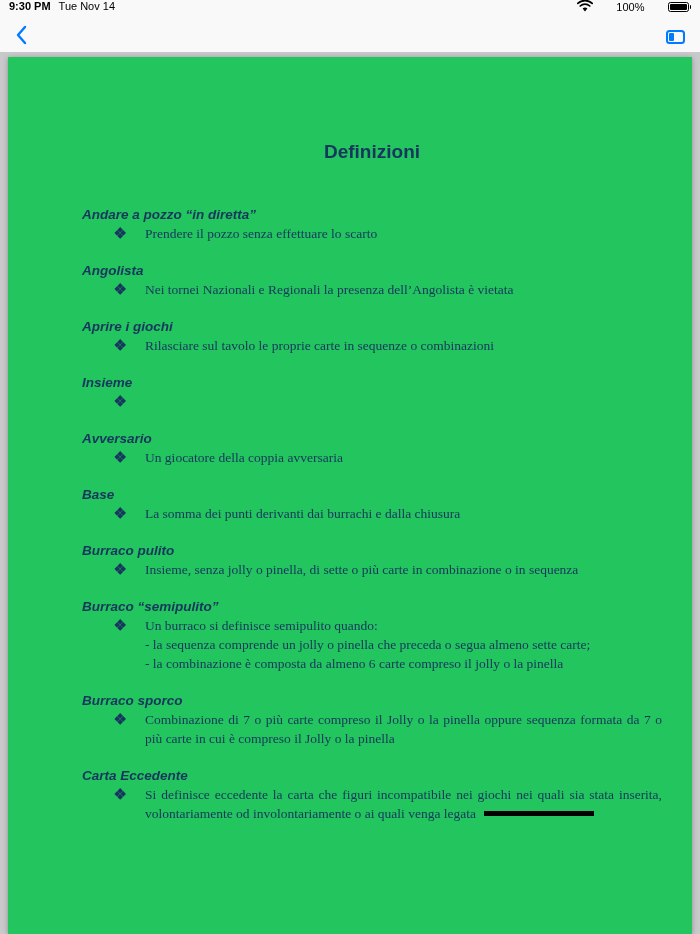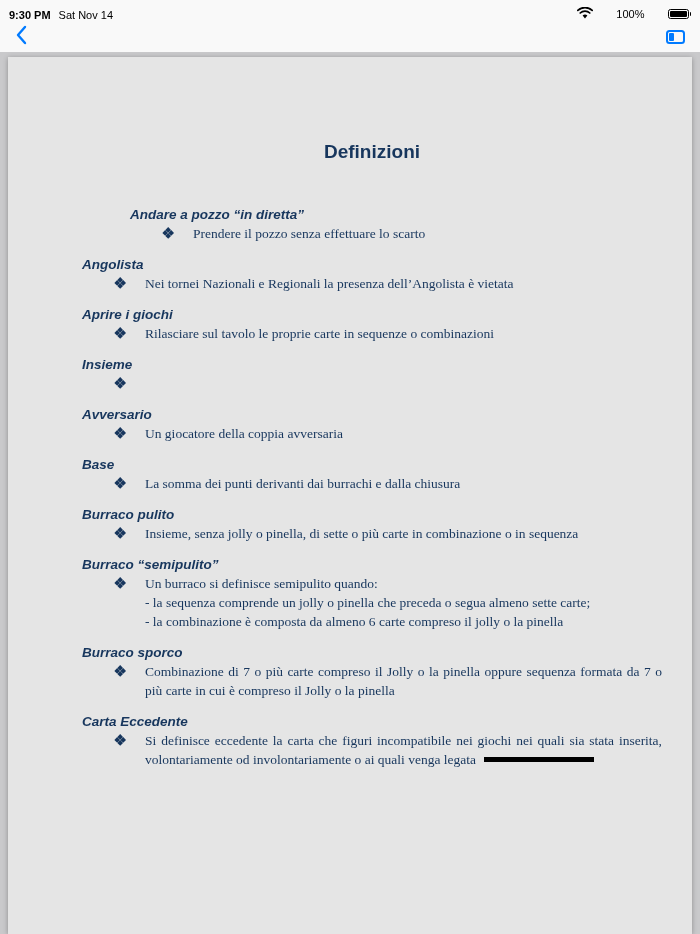--- a/index.html
+++ b/index.html
@@ -1,64 +1,64 @@
 <!DOCTYPE html>
 <html><head>
 <meta charset="utf-8">
 <style>
   * { margin:0; padding:0; box-sizing:border-box; }
   html,body { width:700px; height:934px; overflow:hidden; }
   body { background:#c9c9cb; font-family:"Liberation Sans", sans-serif; }
 
   
   .chrome { background:#f9f9f9; }
-  .status-bar { height:21px; display:flex; align-items:flex-end; justify-content:space-between; padding:0 9px; font-size:11px; color:#000; }
+  .status-bar { height:21px; display:flex; align-items:flex-start; justify-content:space-between; padding:0 9px; font-size:11px; color:#000; }
   .status-left { display:flex; gap:8px; align-items:center; }
   .status-right { display:flex; gap:23px; align-items:center; }
   .time { font-weight:700; }
   .date { font-weight:400; }
   .battery { display:flex; align-items:center; gap:1px; }
   .battery-body { display:inline-block; width:21px; height:10px; border:1px solid #000; border-radius:2.5px; padding:1px; }
   .battery-fill { display:block; width:100%; height:100%; background:#000; border-radius:1px; }
   .battery-tip { display:inline-block; width:1.5px; height:4px; background:#000; border-radius:0 1px 1px 0; }
 
   .nav-bar { height:31px; display:flex; align-items:center; justify-content:space-between; padding:0 13px; }
   .icon-btn { background:none; border:0; padding:2px; cursor:pointer; display:flex; align-items:center; }
   .pip-shape { position:relative; display:inline-block; width:19px; height:14px; border:2px solid #007aff; border-radius:3.5px; }
   .pip-shape::after { content:''; position:absolute; left:1px; top:1px; bottom:1px; width:5px; background:#007aff; border-radius:1px; }
 
   
-  .page { position:relative; margin:5px 8px 0; height:877px; background:#e5e5e5;
+  .page { position:relative; margin:5px 8px 0; height:877px; background:#22c55e;
           box-shadow:0 1px 5px rgba(0,0,0,.3); padding:83px 30px 0 74px;
           color:#17365d; font-size:13.5px; line-height:19px; overflow:hidden; }
   .doc-title { text-align:center; font-size:19px; line-height:23px; font-weight:700; color:#17365d; margin:0 0 42px; }
 
-  .def-section { margin-top:12px; }
-  .def-section:first-child { margin-top:0;margin-left:48px; }
+  .def-section { margin-top:18px; }
+  .def-section:first-child { margin-top:0; }
   .term { font-size:13.5px; line-height:19px; font-weight:700; font-style:italic; color:#17365d; }
 
   .item { display:flex;font-family:Liberation Serif, serif; }
   .bullet-cell { flex:0 0 63px; padding-left:33px; }
   .bullet-glyph { position:relative; display:inline-block; width:10px; height:10px; margin-top:4px; }
   .bullet-glyph i { position:absolute; width:4.4px; height:4.4px; background:#17365d; transform:rotate(45deg); }
   .bullet-glyph i:nth-child(1){ left:2.8px; top:-0.4px; }
   .bullet-glyph i:nth-child(2){ left:2.8px; bottom:-0.4px; }
   .bullet-glyph i:nth-child(3){ left:-0.4px; top:2.8px; }
   .bullet-glyph i:nth-child(4){ right:-0.4px; top:2.8px; }
   .item-text { flex:1; text-align:justify; white-space:pre-wrap; }
   .black-bar { display:inline-block; width:110px; height:5px; background:#000; vertical-align:2px; margin-left:5px; }
 </style>
 </head>
 <body>
 
 <div class="chrome">
   <div class="status-bar">
     <div class="status-left">
       <span class="time">9:30 PM</span>
-      <span class="date">Sat Nov 14</span>
+      <span class="date">Tue Nov 14</span>
     </div>
     <div class="status-right">
       <span>
         <svg width="16" height="12" viewBox="0 0 16 12" aria-hidden="true">
           <path d="M8 11.4 L10.4 8.5 a3.8 3.8 0 0 0 -4.8 0 Z" fill="#000"></path>
           <path d="M3.2 6 a6.9 6.9 0 0 1 9.6 0" stroke="#000" stroke-width="1.7" fill="none" stroke-linecap="round"></path>
           <path d="M0.8 3.4 a10.5 10.5 0 0 1 14.4 0" stroke="#000" stroke-width="1.7" fill="none" stroke-linecap="round"></path>
         </svg>
       </span>
       <span>100%</span>

